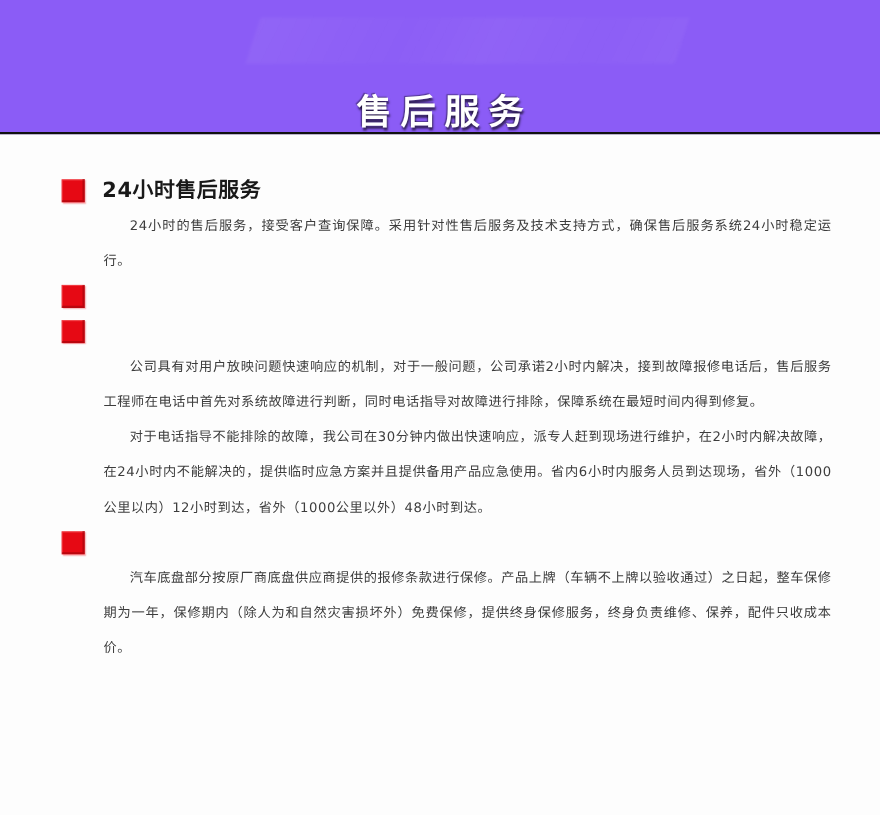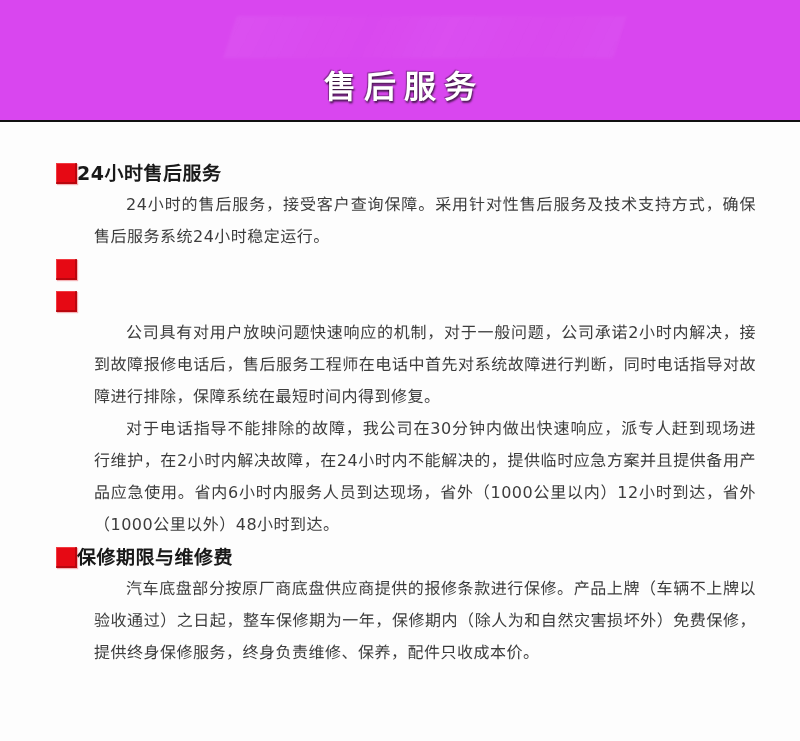--- a/index.html
+++ b/index.html
@@ -14,24 +14,24 @@
     height: 741px;
     background: #fdfdfd;
     overflow: hidden;
   }
 
   
   .banner {
     position: relative;
     width: 800px;
     height: 122px;
-    background: #d946ef;
+    background: #8b5cf6;
     border-bottom: 2px solid #111111;
     display: flex;
-    align-items: center;
+    align-items: flex-end;
     justify-content: center;
     overflow: hidden;
   }
   .banner .watermark {
     position: absolute;
     top: 16px;
     left: 230px;
     width: 390px;
     height: 42px;
     background: linear-gradient(100deg,
@@ -56,20 +56,21 @@
     text-shadow: 1px 2px 2px rgba(0,0,0,0.65), -1px -1px 1px rgba(0,0,0,0.4);
   }
 
   
   .content {
     padding: 35px 44px 0 56px;
   }
   .sec-head {
     display: flex;
     align-items: center;
+    gap: 16px;
     height: 32px;
   }
   .bullet {
     flex: 0 0 auto;
     width: 21px;
     height: 21px;
     background: #e60914;
     box-shadow: inset -2px -2px 0 rgba(150,4,10,0.55),
                 inset 1px 1px 0 rgba(255,120,120,0.45),
                 1px 1px 1px rgba(230,9,20,0.30);
@@ -78,21 +79,21 @@
     margin: 0;
     font-size: 19px;
     line-height: 32px;
     font-weight: bold;
     color: #191919;
     letter-spacing: 0.5px;
   }
   .body-par {
     margin: 0;
     padding-left: 38px;
-    font-size: 16px;
+    font-size: 12px;
     line-height: 32px;
     color: #3c3c3c;
     text-indent: 2em;
     text-align: justify;
     letter-spacing: 0.5px;
   }
 </style>
 </head>
 <body>
 
@@ -123,19 +124,18 @@
       <div class="sec-head">
         <span class="bullet"></span>
       </div>
       <p class="body-par">公司具有对用户放映问题快速响应的机制，对于一般问题，公司承诺2小时内解决，接到故障报修电话后，售后服务工程师在电话中首先对系统故障进行判断，同时电话指导对故障进行排除，保障系统在最短时间内得到修复。</p>
       <p class="body-par">对于电话指导不能排除的故障，我公司在30分钟内做出快速响应，派专人赶到现场进行维护，在2小时内解决故障，在24小时内不能解决的，提供临时应急方案并且提供备用产品应急使用。省内6小时内服务人员到达现场，省外（1000公里以内）12小时到达，省外（1000公里以外）48小时到达。</p>
     </section>
 
     <section class="sec">
       <div class="sec-head">
         <span class="bullet"></span>
-        <h2 class="sec-title">保修期限与维修费</h2>
       </div>
       <p class="body-par">汽车底盘部分按原厂商底盘供应商提供的报修条款进行保修。产品上牌（车辆不上牌以验收通过）之日起，整车保修期为一年，保修期内（除人为和自然灾害损坏外）免费保修，提供终身保修服务，终身负责维修、保养，配件只收成本价。</p>
     </section>
 
   </main>
 </div>
 
 </body></html>

